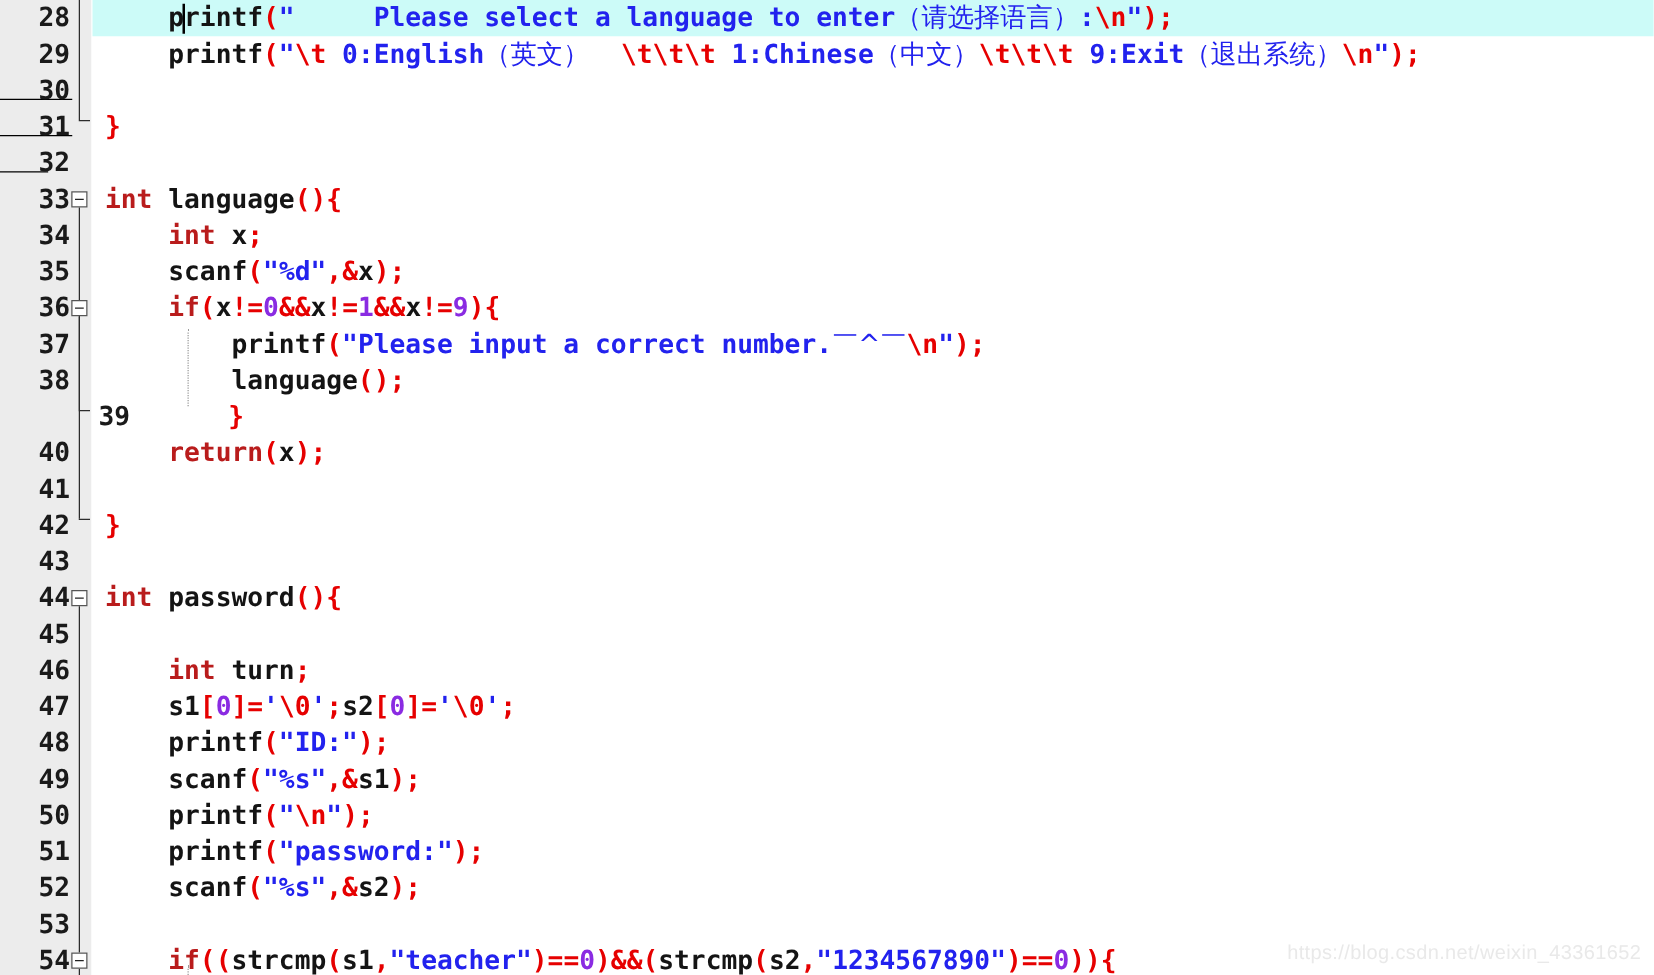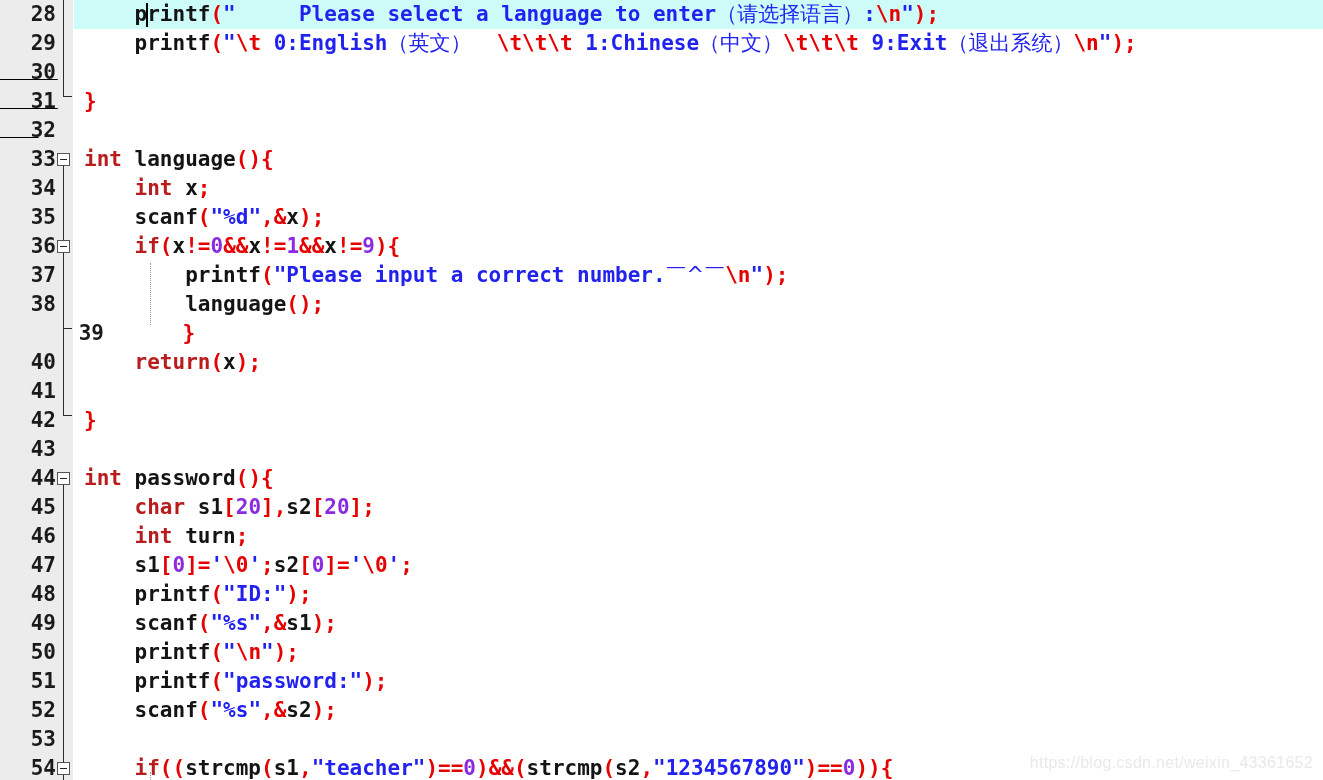--- a/index.html
+++ b/index.html
@@ -213,21 +213,20 @@
       <div class="code"></div>
     </div>
 
     <div class="row" style="top:464px;position:absolute;left:0;right:0;">
       <div class="lineno">44</div>
       <div class="code"><span class="kw">int</span><span class="id"> password</span><span class="pn">(){</span></div>
     </div>
 
     <div class="row" style="top:493px;position:absolute;left:0;right:0;">
       <div class="lineno">45</div>
-      <div class="code"><span class="kw">    char</span><span class="id"> s1</span><span class="pn">[</span><span class="num">20</span><span class="pn">],</span><span class="id">s2</span><span class="pn">[</span><span class="num">20</span><span class="pn">];</span></div>
     </div>
 
     <div class="row" style="top:522px;position:absolute;left:0;right:0;">
       <div class="lineno">46</div>
       <div class="code"><span class="kw">    int</span><span class="id"> turn</span><span class="pn">;</span></div>
     </div>
 
     <div class="row" style="top:551px;position:absolute;left:0;right:0;">
       <div class="lineno">47</div>
       <div class="code"><span class="id">    s1</span><span class="pn">[</span><span class="num">0</span><span class="pn">]=</span><span class="str">'</span><span class="esc">\0</span><span class="str">'</span><span class="pn">;</span><span class="id">s2</span><span class="pn">[</span><span class="num">0</span><span class="pn">]=</span><span class="str">'</span><span class="esc">\0</span><span class="str">'</span><span class="pn">;</span></div>

